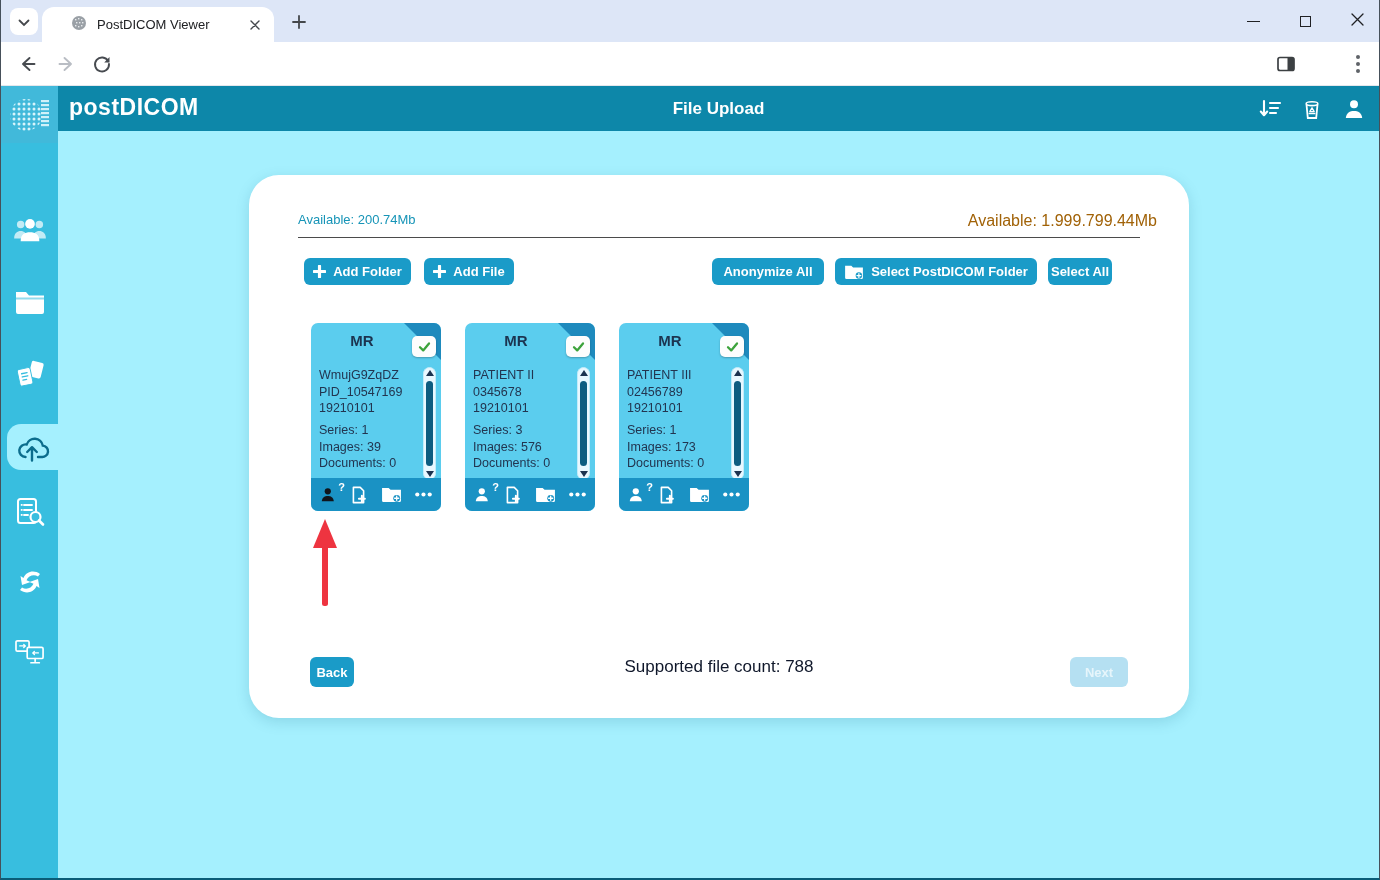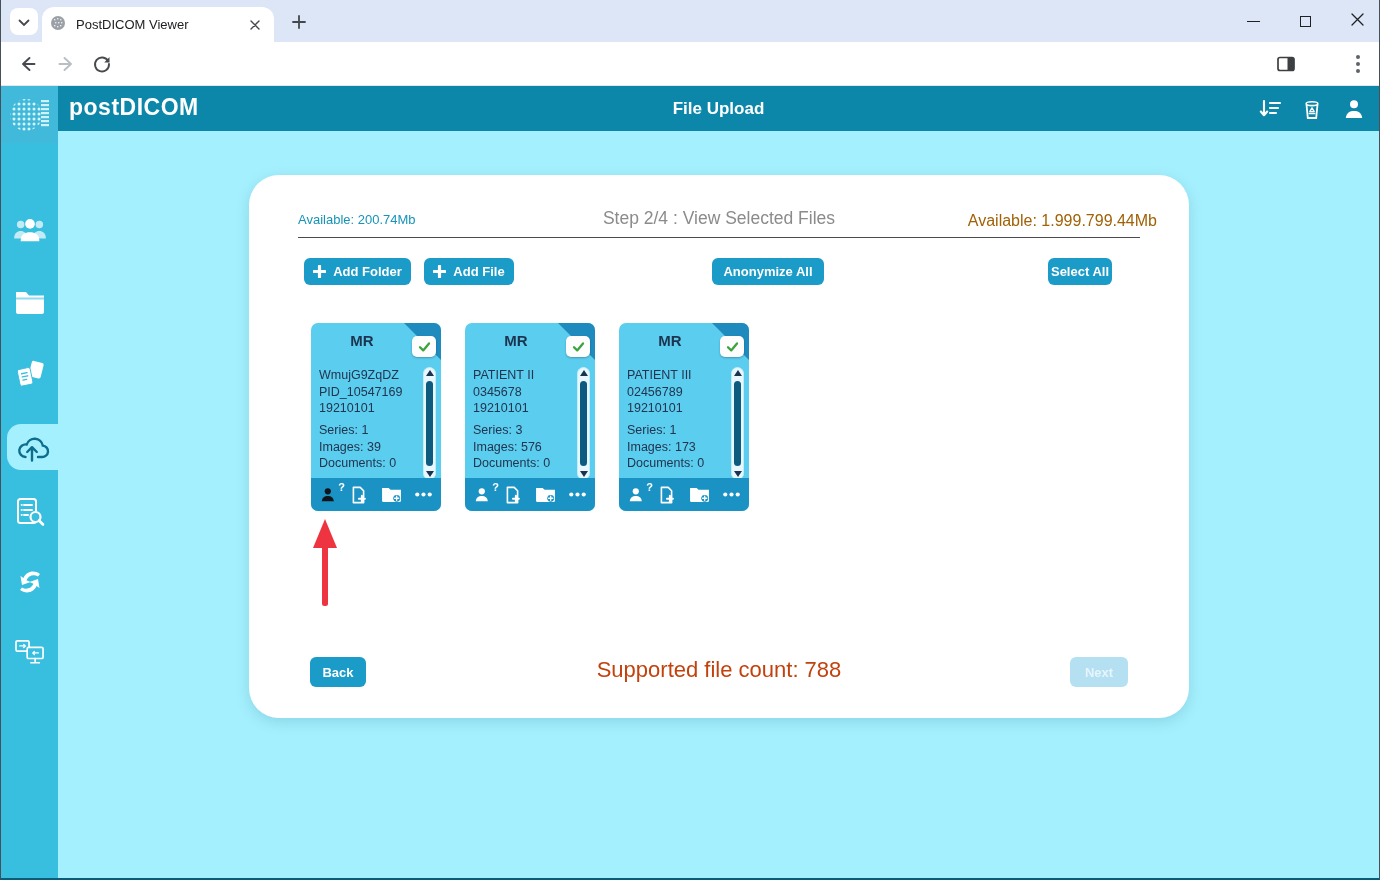--- a/index.html
+++ b/index.html
@@ -5,21 +5,21 @@
   * { margin:0; padding:0; box-sizing:border-box; }
   html,body { width:1380px; height:880px; overflow:hidden; font-family:"Liberation Sans", sans-serif; }
   .window { position:relative; width:1380px; height:880px; background:#a5f0fe;
             border-left:1px solid #46505a; border-right:1px solid #46505a; border-bottom:2px solid #0a5d78; }
 
   
   .tabstrip { position:absolute; left:0; top:0; width:100%; height:42px; background:#dde6f7; }
   .tab-search { position:absolute; left:9px; top:8px; width:28px; height:27px; background:#fff; border-radius:8px;
                 display:flex; align-items:center; justify-content:center; cursor:pointer; }
   .tab { position:absolute; left:41px; top:7px; width:232px; height:35px; background:#fff; border-radius:12px 12px 0 0;
-         display:flex; align-items:center; padding:0 10px 0 8px; }
+         display:flex; align-items:center; padding:0 10px 0 29px; }
   .tab-title { font-size:13px; color:#202124; flex:1; margin-left:10px; white-space:nowrap; overflow:hidden; }
   .tab-close { width:18px; height:18px; border-radius:50%; display:flex; align-items:center; justify-content:center; cursor:pointer; }
   .newtab { position:absolute; left:284px; top:10px; width:28px; height:28px; border-radius:50%; display:flex; align-items:center; justify-content:center; cursor:pointer; }
   .wincontrols { position:absolute; right:14px; top:0; height:42px; display:flex; align-items:center; gap:36px; }
   .winbtn { width:16px; height:16px; display:flex; align-items:center; justify-content:center; cursor:pointer; }
   .min-glyph { width:13px; height:0; border-bottom:1.6px solid #202124; }
   .max-glyph { width:11px; height:11px; border:1.5px solid #202124; }
 
   .toolbar { position:absolute; left:0; top:42px; width:100%; height:44px; background:#fff; border-bottom:1px solid #e4e7ec; }
   .navbtn { position:absolute; top:9px; width:26px; height:26px; display:flex; align-items:center; justify-content:center; cursor:pointer; }
@@ -71,22 +71,22 @@
   .sb { position:absolute; right:5px; top:44px; width:13px; height:113px; background:#e9f8ff; border:1px solid #c2ecfa; border-radius:7px; }
   .sb-thumb { position:absolute; left:2px; right:2px; top:13px; bottom:13px; background:#0d5c80; border-radius:4px; cursor:grab; }
   .sb-arr { position:absolute; left:0; width:100%; display:flex; justify-content:center; cursor:pointer; }
   .cardbar { position:absolute; left:0; right:0; bottom:0; height:33px; background:#1a92c4;
              display:flex; align-items:center; justify-content:space-between; padding:0 9px; }
   .cbtn { display:flex; align-items:center; justify-content:center; cursor:pointer; position:relative; }
   .qmark { position:absolute; top:-5px; right:-8px; color:#fff; font-size:11px; font-weight:bold; }
 
   .annot-arrow { position:absolute; left:61px; top:343px; }
 
-  .footer-back { position:absolute; left:61px; top:482px; width:56px; height:30px; }
-  .supported { position:absolute; left:0; width:100%; top:482px; text-align:center; font-size:22px; color:#c2410c; }
+  .footer-back { position:absolute; left:61px; top:482px; width:44px; height:30px; }
+  .supported { position:absolute; left:0; width:100%; top:482px; text-align:center; font-size:17px; color:#0f172a; }
   .footer-next { position:absolute; left:821px; top:482px; width:58px; height:30px; background:#b5e0f2; color:#e6f5fb; cursor:default;justify-content:center; }
 </style>
 </head>
 <body>
 
 <div class="window">
 
   <div class="tabstrip">
     <div class="tab-search">
       <span>
@@ -331,38 +331,45 @@
         <path d="M26 16 H20 M21.7 14.3 L20 16 L21.7 17.7" fill="none" stroke="#fff" stroke-width="1.4" stroke-linecap="round"></path>
         <path d="M22.5 22 V25 M18 26.5 H27" stroke="#fff" stroke-width="1.8" stroke-linecap="round"></path>
       </svg>
     </div>
   </div>
 
   <div class="content">
     <div class="panel">
 
       <div class="ph-left">Available: 200.74Mb</div>
-      <div class="ph-mid">Step 2/4 : View Selected Files</div>
       <div class="ph-right">Available: 1.999.799.44Mb</div>
       <div class="ph-rule"></div>
 
       <button class="btn" style="left:55px;width:107px">
         <svg width="13" height="13" viewBox="0 0 14 14">
             <path d="M7 1.2 V12.8 M1.2 7 H12.8" stroke="#fff" stroke-width="3.4" stroke-linecap="round"></path>
           </svg>
         <span>Add Folder</span>
       </button>
       <button class="btn" style="left:175px;width:90px">
         <svg width="13" height="13" viewBox="0 0 14 14">
             <path d="M7 1.2 V12.8 M1.2 7 H12.8" stroke="#fff" stroke-width="3.4" stroke-linecap="round"></path>
           </svg>
         <span>Add File</span>
       </button>
       <button class="btn" style="left:463px;width:112px">
         <span>Anonymize All</span>
+      </button>
+      <button class="btn" style="left:586px;width:202px">
+        <svg width="20" height="16" viewBox="0 0 22 18">
+          <path d="M1 2 H8 L10 4 H21 V15.5 a1.5 1.5 0 0 1 -1.5 1.5 H2.5 A1.5 1.5 0 0 1 1 15.5 Z" fill="#fff"></path>
+          <circle cx="16.5" cy="13" r="3.6" fill="#1a9bc8"></circle>
+          <path d="M16.5 10.8 V15.2 M14.3 13 H18.7" stroke="#fff" stroke-width="1.4" stroke-linecap="round"></path>
+        </svg>
+        <span>Select PostDICOM Folder</span>
       </button>
       <button class="btn" style="left:799px;width:64px">
         <span>Select All</span>
       </button>
 
       <div class="fcard" style="left:62px">
         <div class="fold"></div>
         <div class="modality">MR</div>
         <div class="chkbadge">
           <svg width="13" height="12" viewBox="0 0 13 12">

